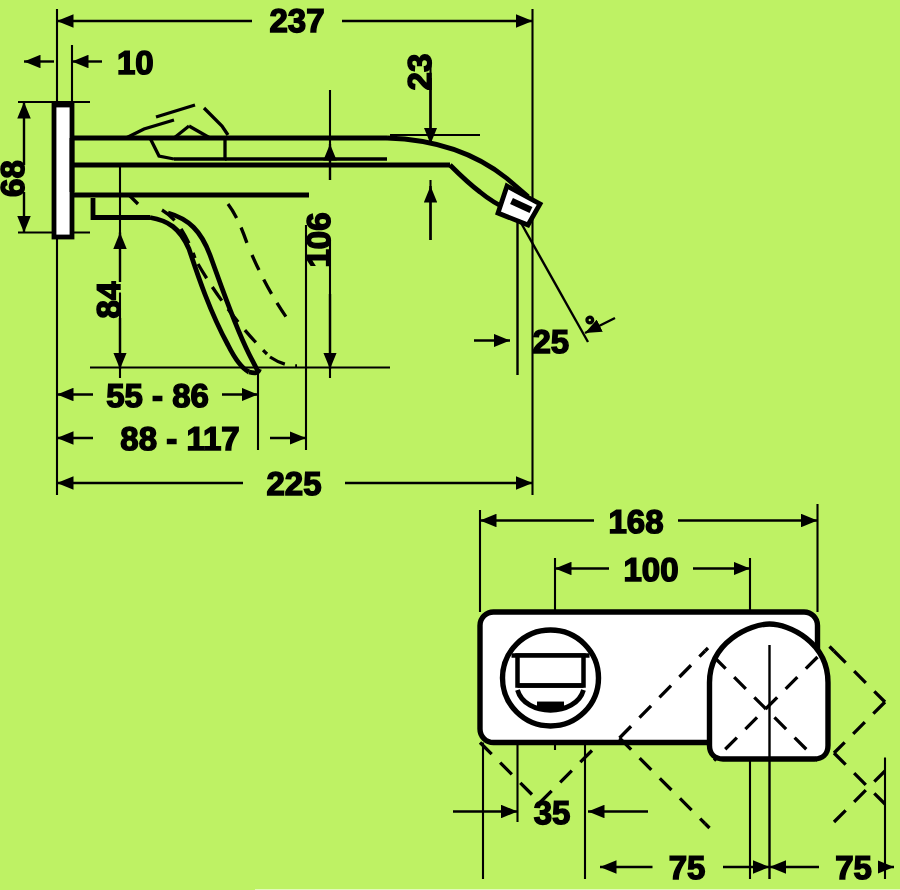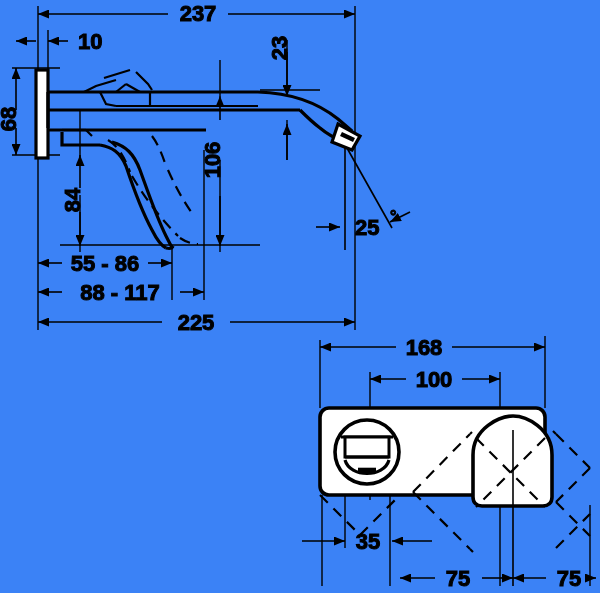--- a/index.html
+++ b/index.html
@@ -1,18 +1,18 @@
 <!DOCTYPE html>
 <html><head>
 <meta charset="utf-8">
 <style>
   html,body{margin:0;padding:0;background:#ffffff;}
   body{width:600px;height:593px;overflow:hidden;
        font-family:"Liberation Sans",sans-serif;color:#000;}
-  #stage{position:relative;width:600px;height:593px;background:#3b82f6;}
+  #stage{position:relative;width:600px;height:593px;background:#bef264;}
   svg{display:block;}
   text{font-family:"Liberation Sans",sans-serif;font-weight:bold;fill:#000;}
 </style>
 </head>
 <body>
 
 <div id="stage">
 <svg width="600" height="593" viewBox="0 0 600 593">
 
   <defs>

